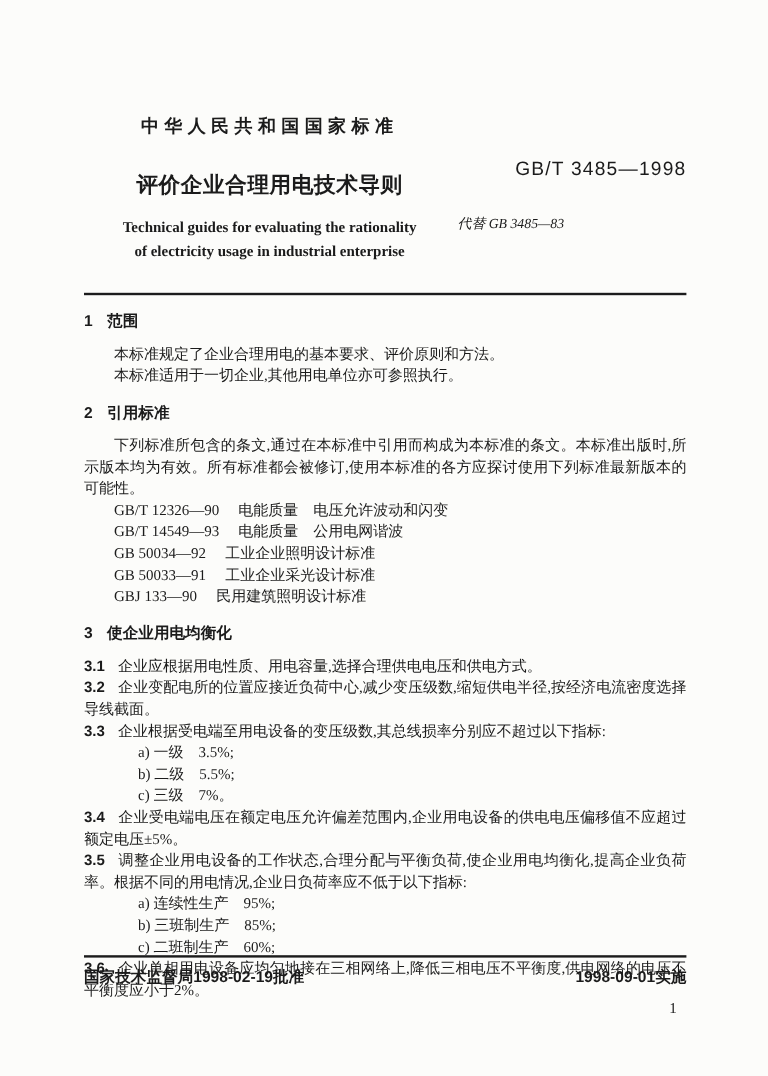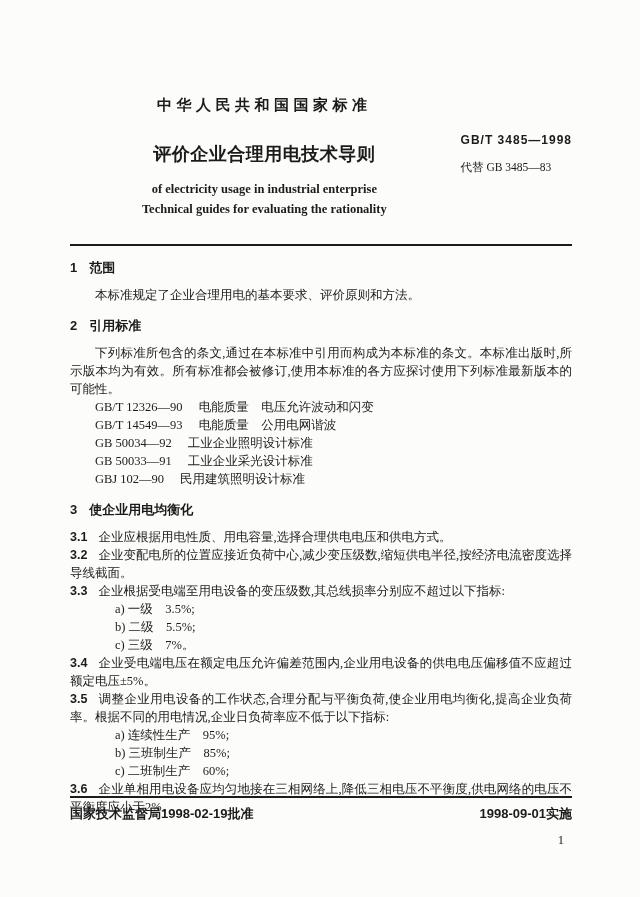--- a/index.html
+++ b/index.html
@@ -55,30 +55,32 @@
     white-space: nowrap;
   }
   .title-en {
     font-weight: bold;
     font-size: 12.5px;
     line-height: 20px;
     margin-top: 13px;
   }
   .std-code {
     font-family: "Liberation Sans", "DejaVu Sans", sans-serif;
-    font-weight: bold;
-    font-size: 12px;
+    font-weight: normal;
+    font-size: 16px;
     letter-spacing: 1px;
     margin-top: 37px;
     white-space: nowrap;
+    margin-left: 48px;
   }
   .replaces {
     font-size: 11.5px;
-    margin-top: 13px;
-    white-space: nowrap;
+    margin-top: 28px;
+    white-space: nowrap;
+    font-style: italic;
   }
   .header-rule {
     border: 0;
     border-top: 2.5px solid #1c1c1c;
     margin: 25px 0 0 0;
   }
 
   
   .doc-body {
     margin-top: 12px;
@@ -134,47 +136,48 @@
 <body>
 
 <div class="page">
   <div class="content">
 
     <div class="header-row">
       <div class="header-main">
         <div class="national-label">中华人民共和国国家标准</div>
         <div class="title-cn">评价企业合理用电技术导则</div>
         <div class="title-en">
+          <div>Technical guides for evaluating the rationality</div>
           <div>of electricity usage in industrial enterprise</div>
-          <div>Technical guides for evaluating the rationality</div>
         </div>
       </div>
       <div class="header-side">
         <div class="std-code">GB/T 3485—1998</div>
         <div class="replaces">代替 GB 3485—83</div>
       </div>
     </div>
     <hr class="header-rule">
 
     <div class="doc-body">
 
       <div>
         <div class="sec-heading"><span class="sec-no">1</span><span>范围</span></div>
         <p class="para">本标准规定了企业合理用电的基本要求、评价原则和方法。</p>
+        <p class="para">本标准适用于一切企业,其他用电单位亦可参照执行。</p>
       </div>
 
       <div>
         <div class="sec-heading"><span class="sec-no">2</span><span>引用标准</span></div>
         <p class="para">下列标准所包含的条文,通过在本标准中引用而构成为本标准的条文。本标准出版时,所示版本均为有效。所有标准都会被修订,使用本标准的各方应探讨使用下列标准最新版本的可能性。</p>
         <div class="ref-list">
           <p class="ref-line"><span class="ref-code">GB/T 12326—90</span><span>电能质量　电压允许波动和闪变</span></p>
           <p class="ref-line"><span class="ref-code">GB/T 14549—93</span><span>电能质量　公用电网谐波</span></p>
           <p class="ref-line"><span class="ref-code">GB 50034—92</span><span>工业企业照明设计标准</span></p>
           <p class="ref-line"><span class="ref-code">GB 50033—91</span><span>工业企业采光设计标准</span></p>
-          <p class="ref-line"><span class="ref-code">GBJ 102—90</span><span>民用建筑照明设计标准</span></p>
+          <p class="ref-line"><span class="ref-code">GBJ 133—90</span><span>民用建筑照明设计标准</span></p>
         </div>
       </div>
 
       <div>
         <div class="sec-heading"><span class="sec-no">3</span><span>使企业用电均衡化</span></div>
 
         <p class="clause"><span class="clause-no">3.1</span><span>企业应根据用电性质、用电容量,选择合理供电电压和供电方式。</span></p>
 
         <p class="clause"><span class="clause-no">3.2</span><span>企业变配电所的位置应接近负荷中心,减少变压级数,缩短供电半径,按经济电流密度选择导线截面。</span></p>
 

